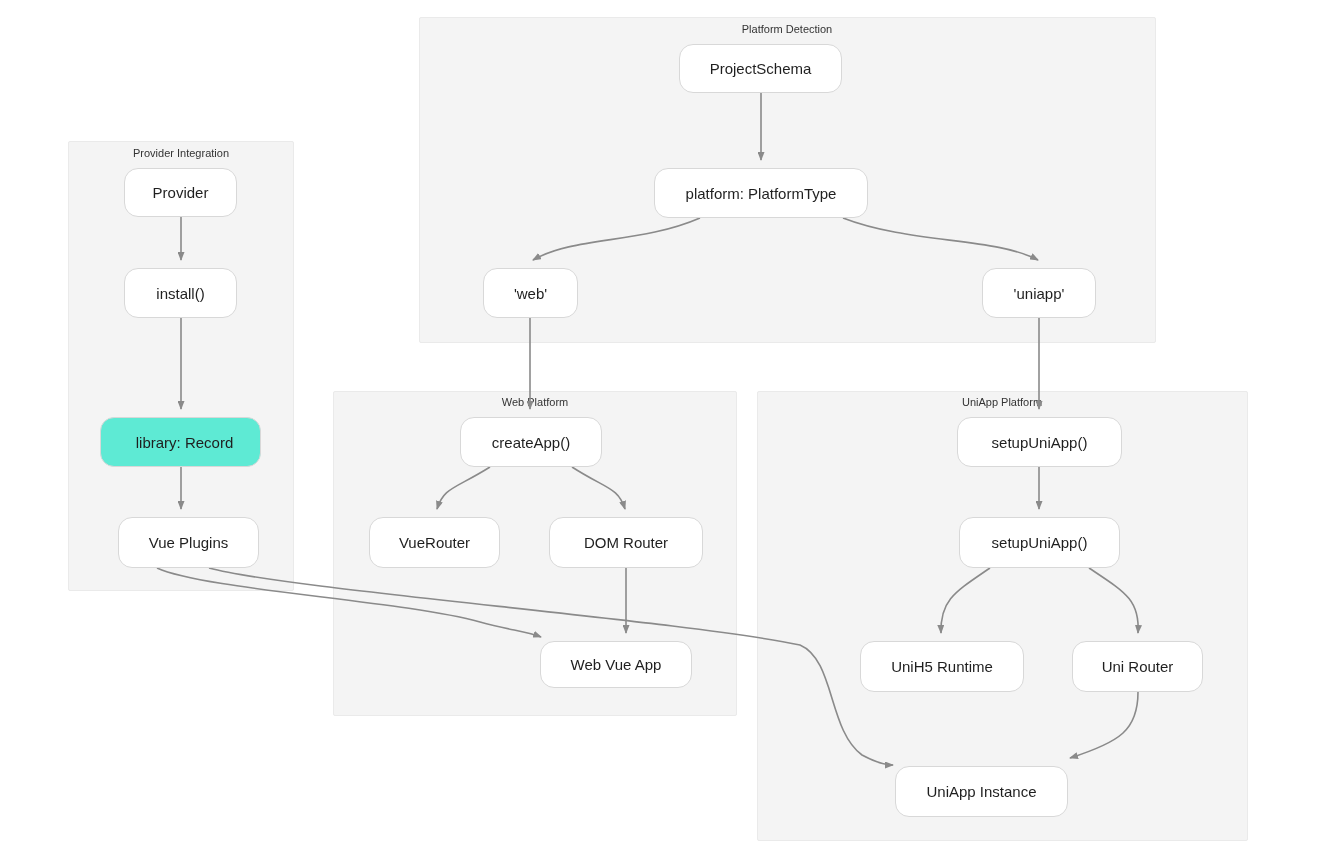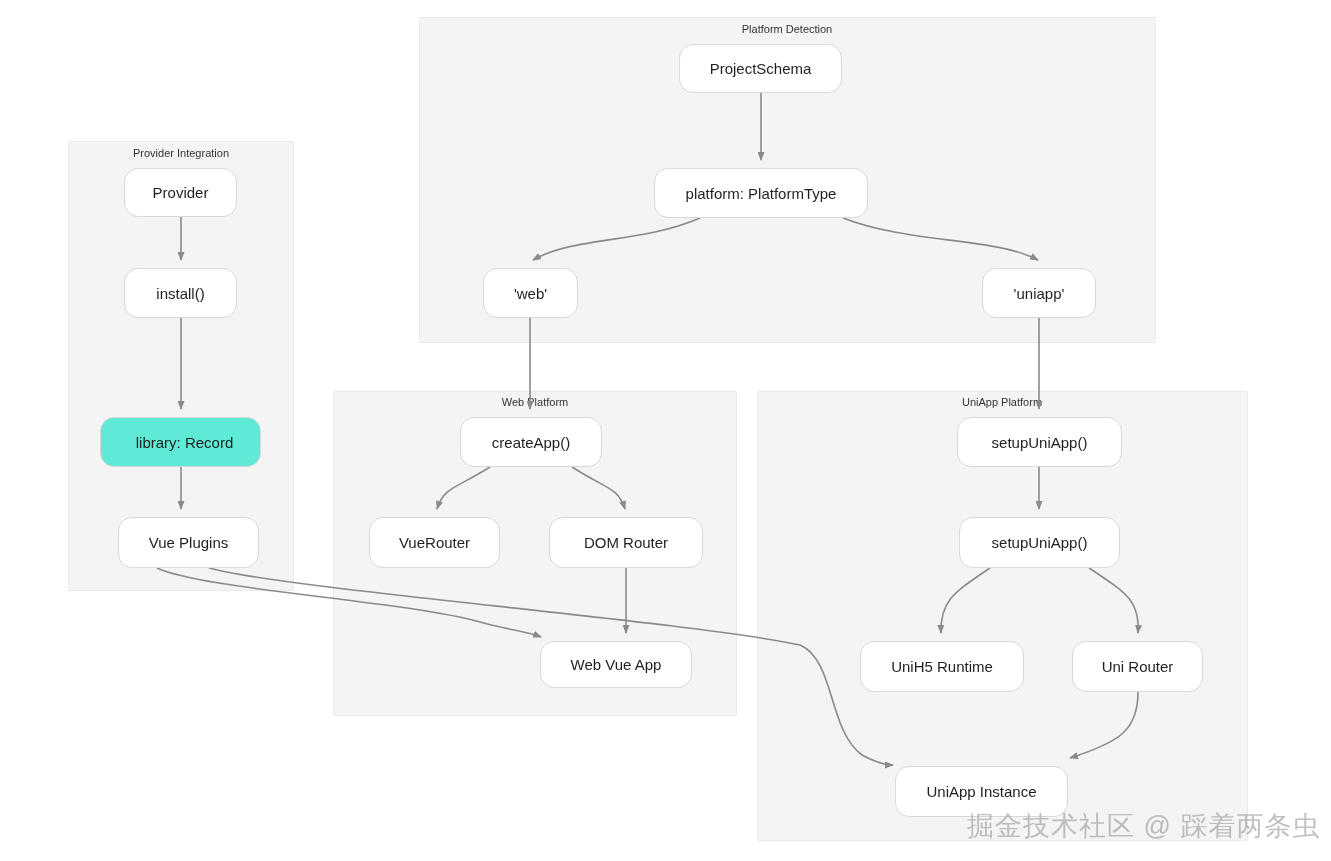--- a/index.html
+++ b/index.html
@@ -125,15 +125,14 @@
       <div class="node" style="left: 369px; top: 517px; width: 131px; height: 51px; background: rgb(255, 255, 255); border-color: rgb(216, 216, 216); color: rgb(31, 31, 31);">VueRouter</div>
       <div class="node" style="left: 549px; top: 517px; width: 154px; height: 51px; background: rgb(255, 255, 255); border-color: rgb(216, 216, 216); color: rgb(31, 31, 31);">DOM Router</div>
       <div class="node" style="left: 540px; top: 641px; width: 152px; height: 47px; background: rgb(255, 255, 255); border-color: rgb(216, 216, 216); color: rgb(31, 31, 31);">Web Vue App</div>
       <div class="node" style="left: 957px; top: 417px; width: 165px; height: 50px; background: rgb(255, 255, 255); border-color: rgb(216, 216, 216); color: rgb(31, 31, 31);">setupUniApp()</div>
       <div class="node" style="left: 959px; top: 517px; width: 161px; height: 51px; background: rgb(255, 255, 255); border-color: rgb(216, 216, 216); color: rgb(31, 31, 31);">setupUniApp()</div>
       <div class="node" style="left: 860px; top: 641px; width: 164px; height: 51px; background: rgb(255, 255, 255); border-color: rgb(216, 216, 216); color: rgb(31, 31, 31);">UniH5 Runtime</div>
       <div class="node" style="left: 1072px; top: 641px; width: 131px; height: 51px; background: rgb(255, 255, 255); border-color: rgb(216, 216, 216); color: rgb(31, 31, 31);">Uni Router</div>
       <div class="node" style="left: 895px; top: 766px; width: 173px; height: 51px; background: rgb(255, 255, 255); border-color: rgb(216, 216, 216); color: rgb(31, 31, 31);">UniApp Instance</div>
     </div>
 
-  <div class="watermark" style="left: 967px; top: 808px;">掘金技术社区 @ 踩着两条虫</div>
 
 </div>
 
 </body></html>

